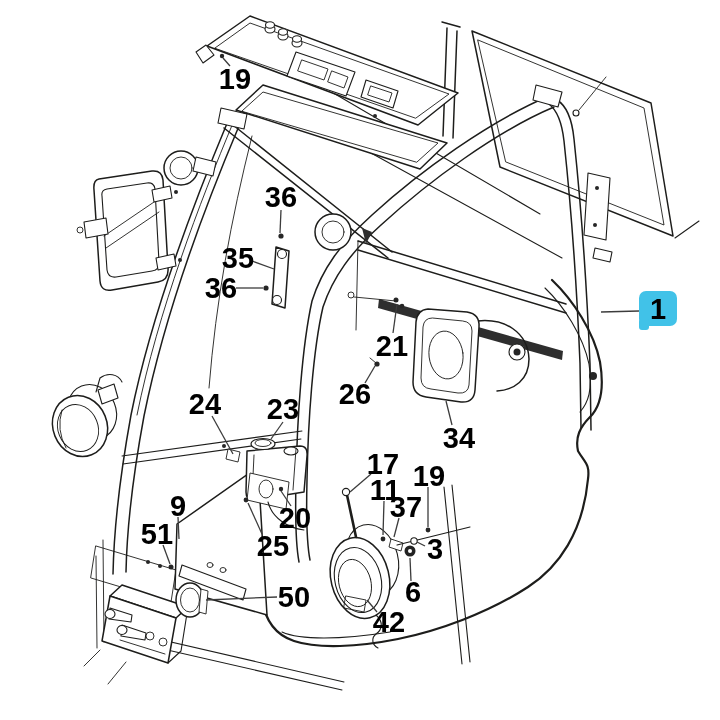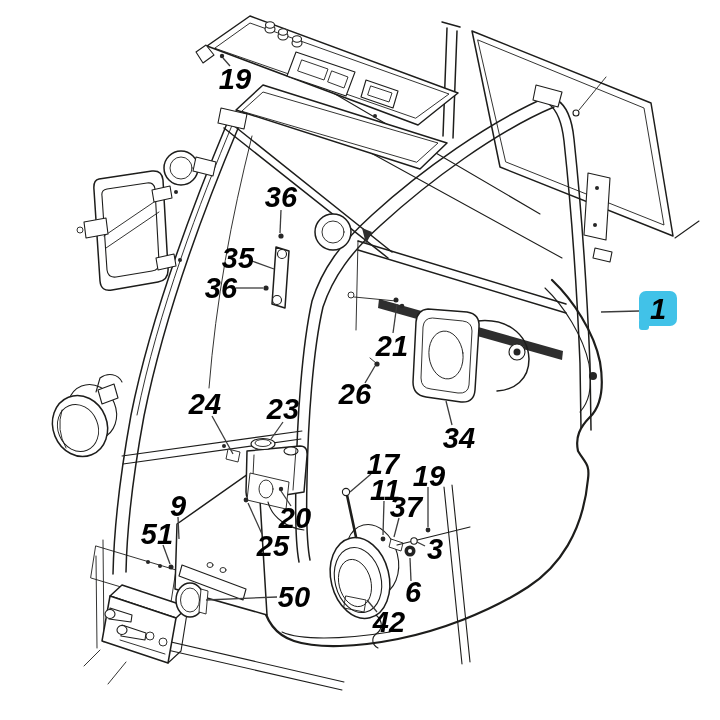--- a/index.html
+++ b/index.html
@@ -2,21 +2,21 @@
 <html><head>
 <meta charset="utf-8">
 <style>
   html,body{
     margin:0;
     width:720px;height:720px;
     background:#ffffff;
     overflow:hidden;
     font-family:"Liberation Sans", sans-serif;
   }
-  #stage{position:relative;width:720px;height:720px;background:#fff;font-style:italic;}
+  #stage{position:relative;width:720px;height:720px;background:#fff;}
   svg{display:block}
   
   .ln  {fill:none;stroke:#1d1d1b;stroke-width:1.5;stroke-linecap:round;stroke-linejoin:round}
   .lnf {fill:#ffffff;stroke:#1d1d1b;stroke-width:1.5;stroke-linejoin:round}
   .thin{stroke-width:0.9}
   .med {stroke-width:1.1}
   .hvy {stroke-width:2.2}
   .dark{fill:#262626;stroke:none}
   .callout-text{
     font-family:"Liberation Sans", sans-serif;

